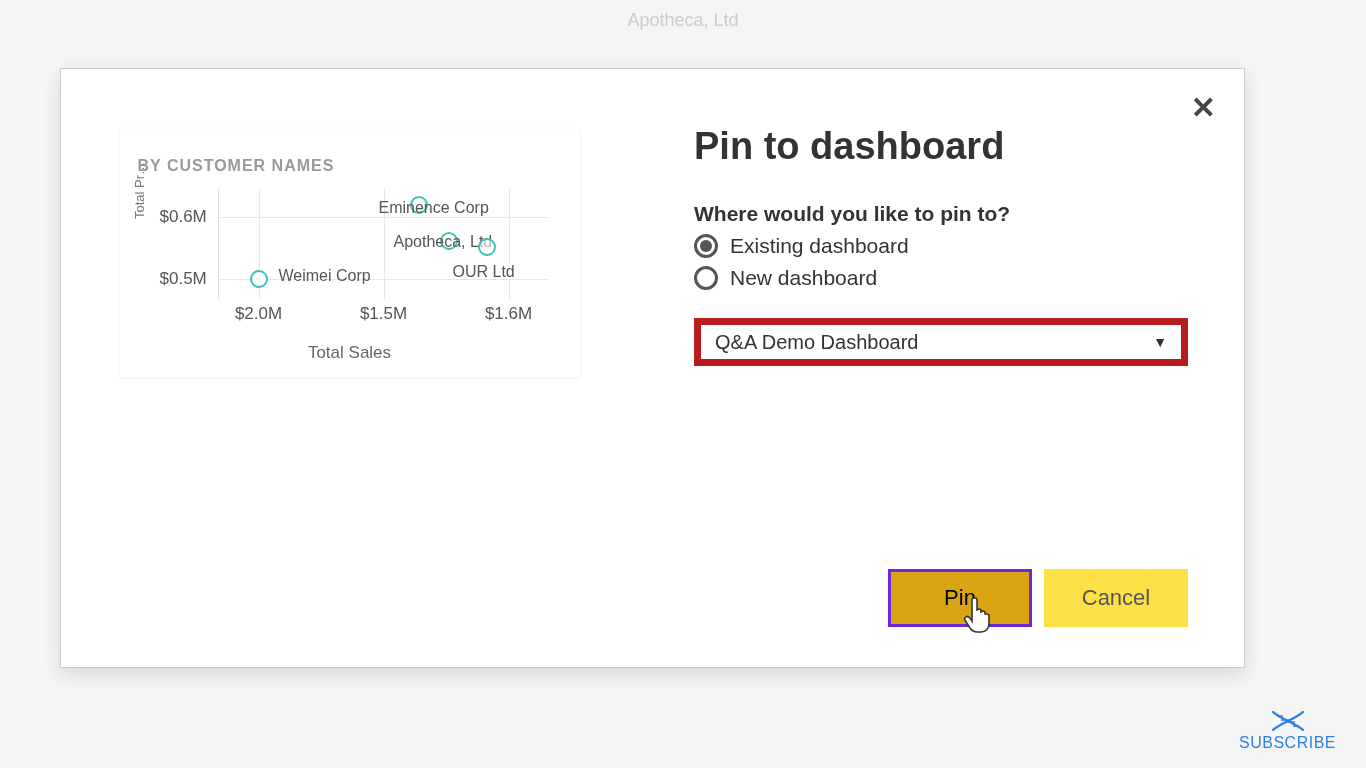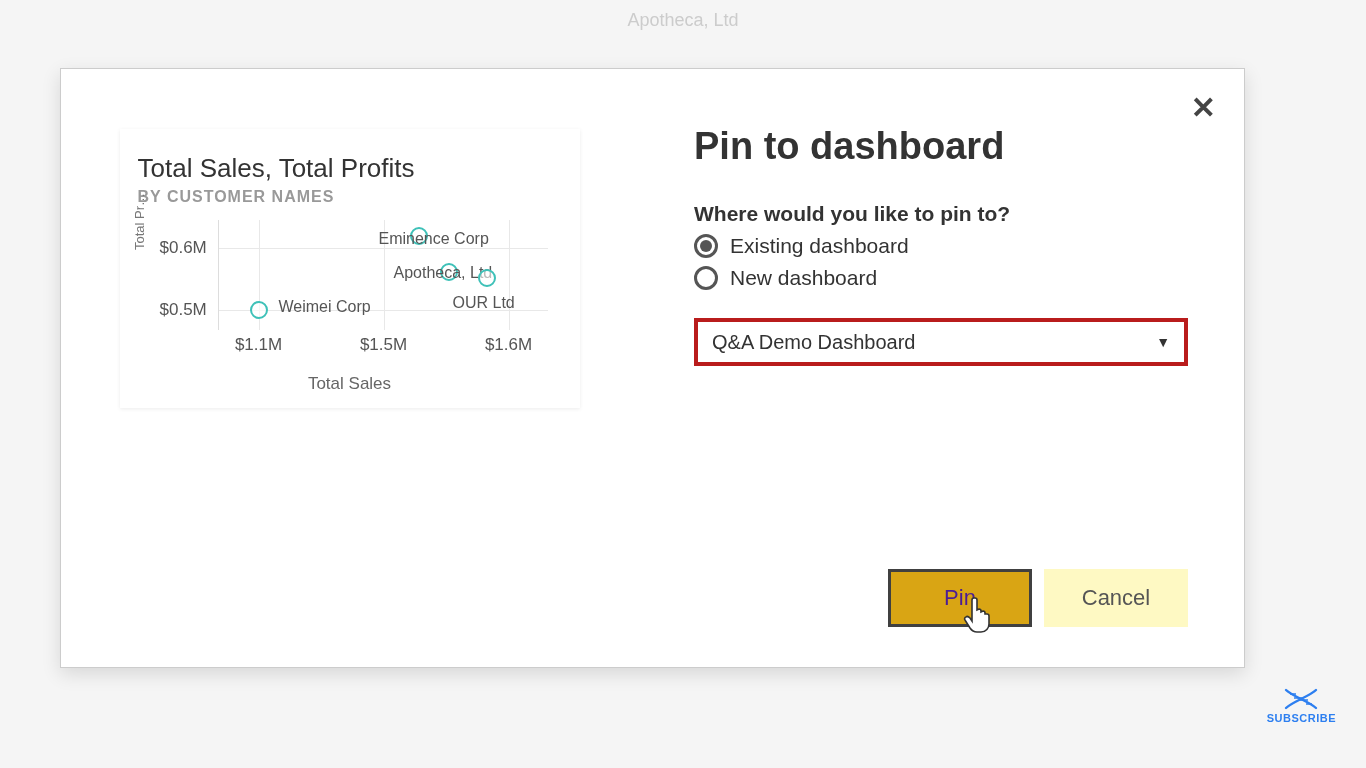--- a/index.html
+++ b/index.html
@@ -192,21 +192,21 @@
       height: 12px;
       background: #555;
       border-radius: 50%;
     }
     .radio-label {
       font-size: 21px;
       color: #333;
     }
     .select-box {
       margin-top: 28px;
-      border: 4px solid #b91c1c;
+      border: 7px solid #b91c1c;
       height: 48px;
       display: flex;
       align-items: center;
       justify-content: space-between;
       padding: 0 14px;
       font-size: 20px;
       color: #333;
       cursor: pointer;
       width: 494px;
     }
@@ -225,60 +225,59 @@
       min-width: 144px;
       height: 58px;
       display: flex;
       align-items: center;
       justify-content: center;
       font-size: 22px;
       cursor: pointer;
     }
     .btn-primary {
       background: #d9a514;
-      border: 3px solid #404040;
-      color: #4c1d95;
+      border: 3px solid #6d28d9;
+      color: #000000;
     }
     .btn-secondary {
-      background: #fef9c3;
+      background: #fde047;
       border: none;
       color: #555;
     }
     .cursor-hand {
       position: absolute;
       bottom: 24px;
       right: 245px;
       font-size: 36px;
       pointer-events: none;
     }
     .subscribe-badge {
       position: absolute;
-      bottom: 44px;
+      bottom: 16px;
       right: 30px;
       text-align: center;
       color: #2d7ff0;
-      font-size: 11px;
-      font-weight: 700;
+      font-size: 16px;
+      font-weight: 400;
       letter-spacing: 0.5px;
     }
     .subscribe-badge svg {
       display: block;
       margin: 0 auto 2px;
     }
   </style>
 </head>
 <body>
 
 <div class="bg-text">Apotheca, Ltd</div>
 
 <div class="dialog">
 
   <div class="dialog-left">
     <div class="chart-card">
-      <div class="chart-title">Total Sales, Total Profits</div>
       <div class="chart-subtitle">BY CUSTOMER NAMES</div>
 
       <div class="chart-area">
         <div class="yaxis-label">Total Pro…</div>
         <div class="ytick" style="top:18px">$0.6M</div>
         <div class="ytick" style="top:80px">$0.5M</div>
 
         <div class="plot">
           <div class="gridline" style="top:28px"></div>
           <div class="gridline" style="top:90px"></div>
@@ -291,21 +290,21 @@
 
           <div class="point" style="left:200px; top:16px;"></div>
           <div class="point-label" style="left:160px; top:10px;">Eminence Corp</div>
 
           <div class="point" style="left:230px; top:52px;"></div>
           <div class="point-label" style="left:175px; top:44px;">Apotheca, Ltd</div>
 
           <div class="point" style="left:268px; top:58px;"></div>
           <div class="point-label" style="left:234px; top:74px;text-align:right;">OUR Ltd</div>
 
-          <div class="xtick" style="left:40px">$1.1M</div>
+          <div class="xtick" style="left:40px">$2.0M</div>
           <div class="xtick" style="left:165px">$1.5M</div>
           <div class="xtick" style="left:290px">$1.6M</div>
         </div>
 
         <div class="xaxis-label">Total Sales</div>
       </div>
     </div>
   </div>
 
   <div class="dialog-right">

